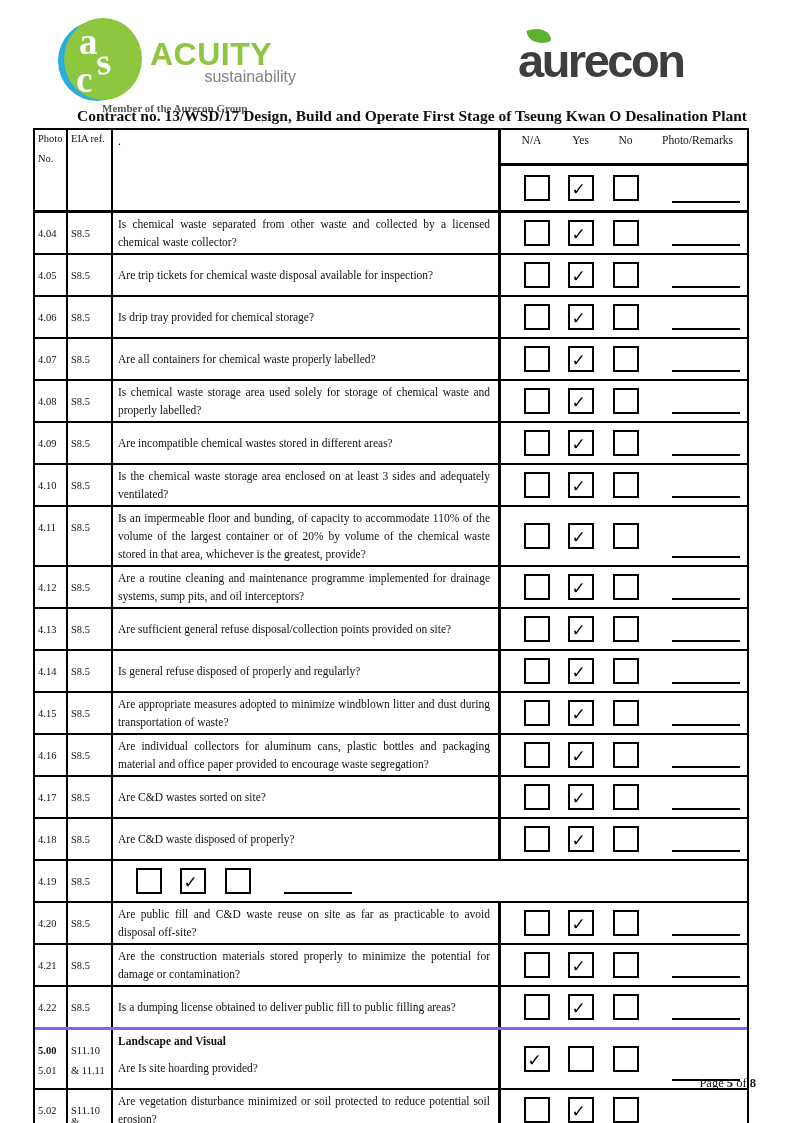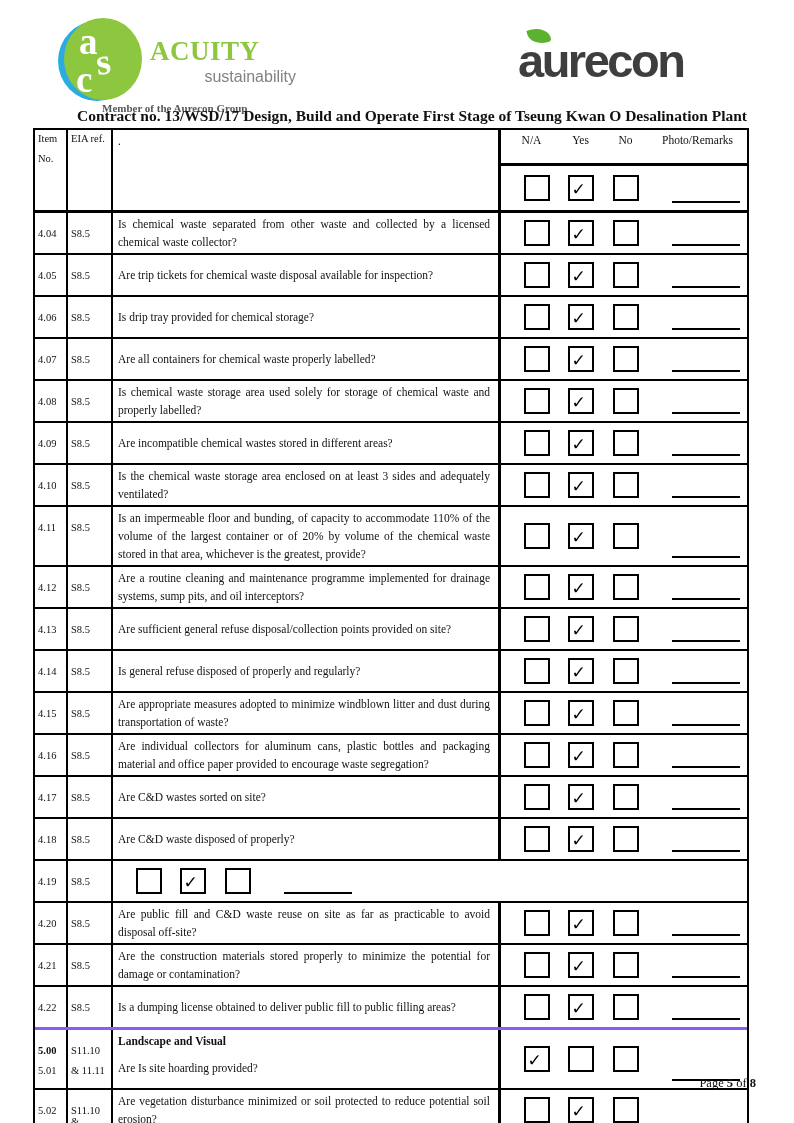--- a/index.html
+++ b/index.html
@@ -10,22 +10,22 @@
   .acuity{position:absolute;left:58px;top:18px;width:220px;height:92px;}
   .badge{position:absolute;left:0;top:0;width:84px;height:86px;}
   .badge .blue{position:absolute;left:0;top:3px;width:78px;height:80px;border-radius:50%;}
   .badge .green{position:absolute;left:6px;top:0;width:78px;height:82px;border-radius:50%;}
   .badge .ltr{position:absolute;color:#fff;font-family:"Liberation Serif",serif;
               font-weight:bold;font-size:37px;line-height:1;}
   .badge .l-a{left:21px;top:5px;}
   .badge .l-s{left:38px;top:25px;transform:rotate(-8deg);}
   .badge .l-c{left:18px;top:43px;}
   .acuity .wordmark{position:absolute;left:92px;top:20px;width:146px;
-                    font-family:Liberation Serif, serif;font-weight:bold;
-                    font-size:27px;letter-spacing:.5px;line-height:1;}
+                    font-family:Liberation Sans, sans-serif;font-weight:bold;
+                    font-size:32px;letter-spacing:.5px;line-height:1;}
   .acuity .subtitle{position:absolute;left:92px;top:50px;width:146px;text-align:right;
                     font-family:"Liberation Sans",sans-serif;font-size:16px;line-height:1.1;}
   .acuity .tagline{position:absolute;left:44px;top:84px;width:200px;
                    font-family:"Liberation Sans",sans-serif;font-weight:bold;font-size:11px;}
   .aurecon{position:absolute;left:518px;top:28px;width:236px;height:66px;}
   .aurecon .leaf{position:absolute;left:10px;top:0px;width:22px;height:16px;
                  border-radius:0 100% 4px 100%;transform:rotate(-14deg);}
   .aurecon .word{position:absolute;left:0;top:9px;font-family:"Liberation Sans",sans-serif;
                  font-weight:bold;font-size:47px;line-height:1;letter-spacing:-2.5px;text-align:center;}
 
@@ -102,21 +102,21 @@
   <div class="aurecon">
     <div class="leaf" style="background: rgb(92, 177, 48);"></div>
     <div class="word" style="color: rgb(62, 62, 61);">aurecon</div>
   </div>
 
   <div class="doc-title">Contract no.  13/WSD/17 Design, Build and Operate First Stage of Tseung Kwan O Desalination Plant</div>
 
   <div class="checklist">
     <div class="thead">
       <div class="col-item">
-        <div class="line">Item</div>
+        <div class="line">Photo</div>
         <div class="line">No.</div>
       </div>
       <div class="col-eia">EIA ref.</div>
       <div class="col-q">
         <span class="q-dot">.</span>
       </div>
       <div class="col-right">
         <div class="labels-row">
           <div class="lab lab-na">N/A</div>
           <div class="lab lab-yes">Yes</div>

